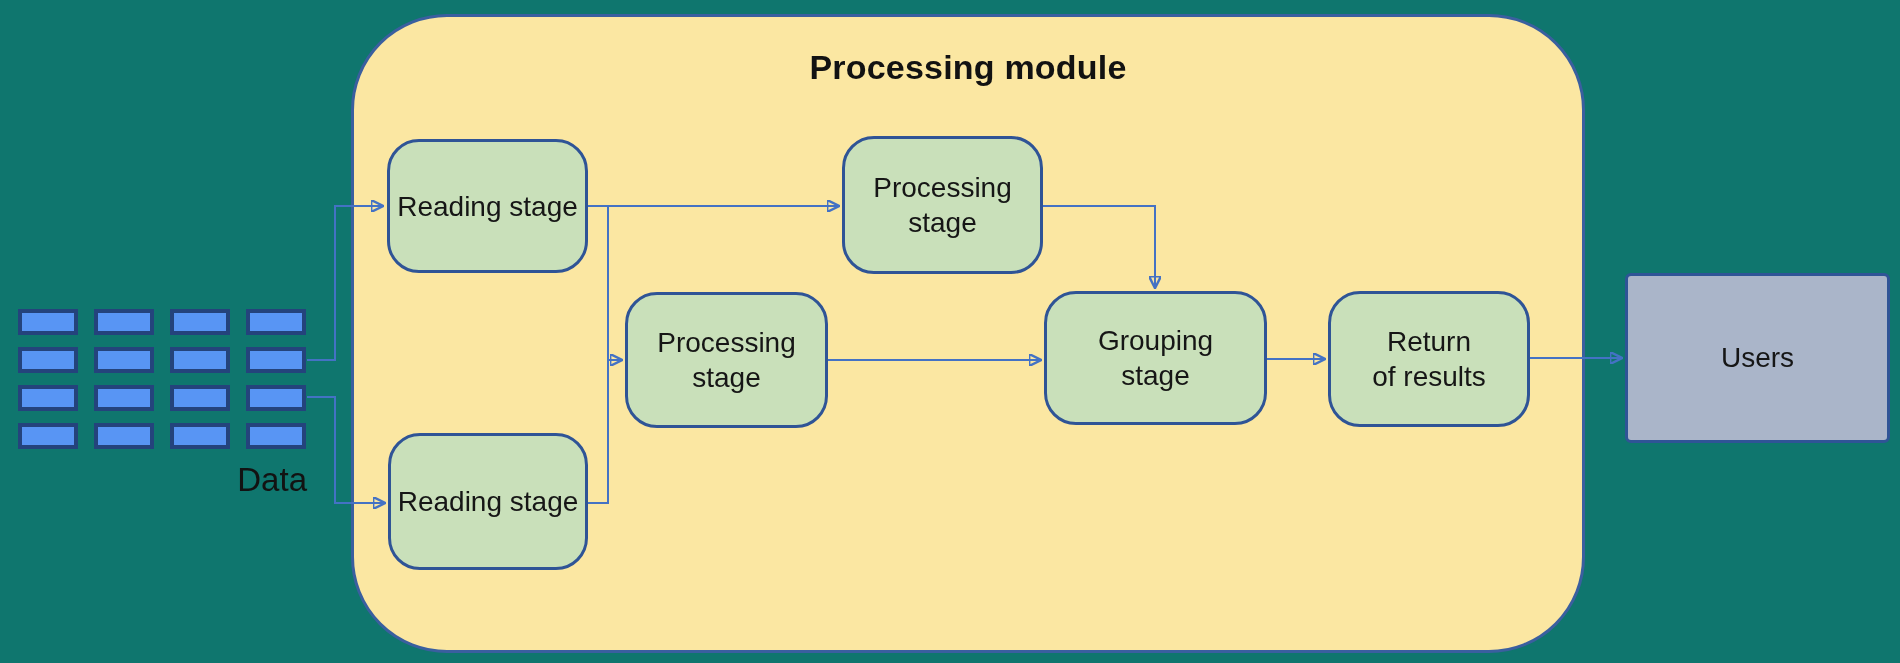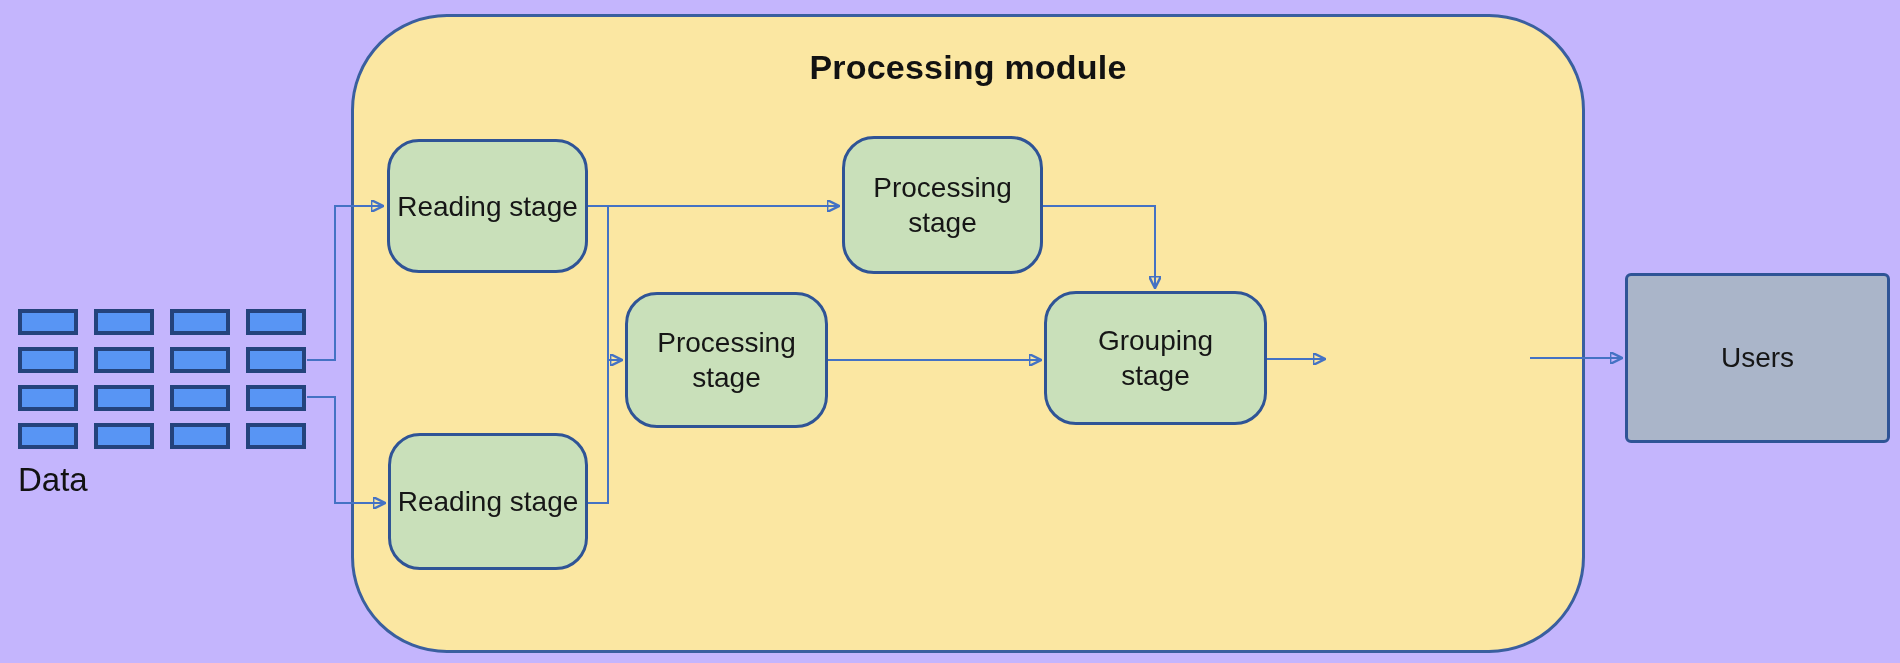--- a/index.html
+++ b/index.html
@@ -1,20 +1,20 @@
 <!DOCTYPE html>
 <html><head>
 <meta charset="utf-8">
 <style>
   html, body { margin: 0; padding: 0; background: #ffffff; }
   #canvas {
     position: relative;
     width: 1900px;
     height: 663px;
-    background: #c4b5fd;
+    background: #0f766e;
     font-family: "Liberation Sans", sans-serif;
     overflow: hidden;
   }
   .module {
     position: absolute;
     left: 351px; top: 14px;
     width: 1234px; height: 639px;
     background: #fbe7a2;
     border: 3px solid #3a5f9f;
     border-radius: 96px;
@@ -75,21 +75,21 @@
   .data-block {
     width: 60px; height: 26px;
     background: #5895f4;
     border: 4px solid #24437c;
     box-sizing: border-box;
   }
   .data-label {
     position: absolute;
     left: 18px; top: 461px;
     width: 289px;
-    text-align: left;
+    text-align: right;
     font-size: 33px;
     color: #121212;
   }
   .connector-layer {
     position: absolute;
     left: 0; top: 0;
     width: 1900px; height: 663px;
     pointer-events: none;
   }
   .connector-layer path {
@@ -166,18 +166,24 @@
     </div>
   </div>
 
   <div class="stage stage-grouping">
     <div>
       <span style="display:block">Grouping</span>
       <span style="display:block">stage</span>
     </div>
   </div>
 
+  <div class="stage stage-return">
+    <div>
+      <span style="display:block">Return</span>
+      <span style="display:block">of results</span>
+    </div>
+  </div>
 
   <div class="users-box">
     <span>Users</span>
   </div>
 
 </div>
 
 </body></html>

